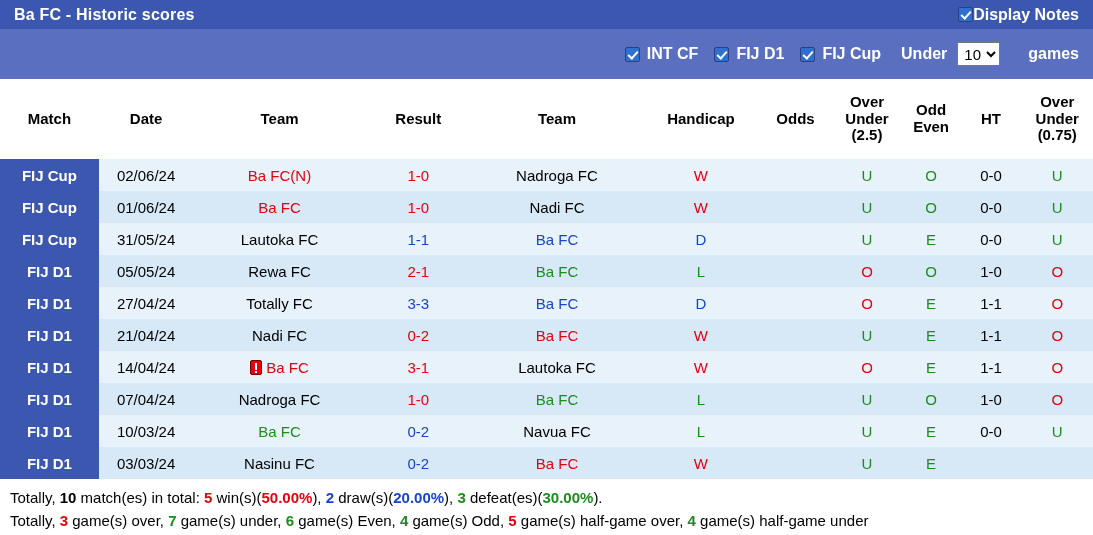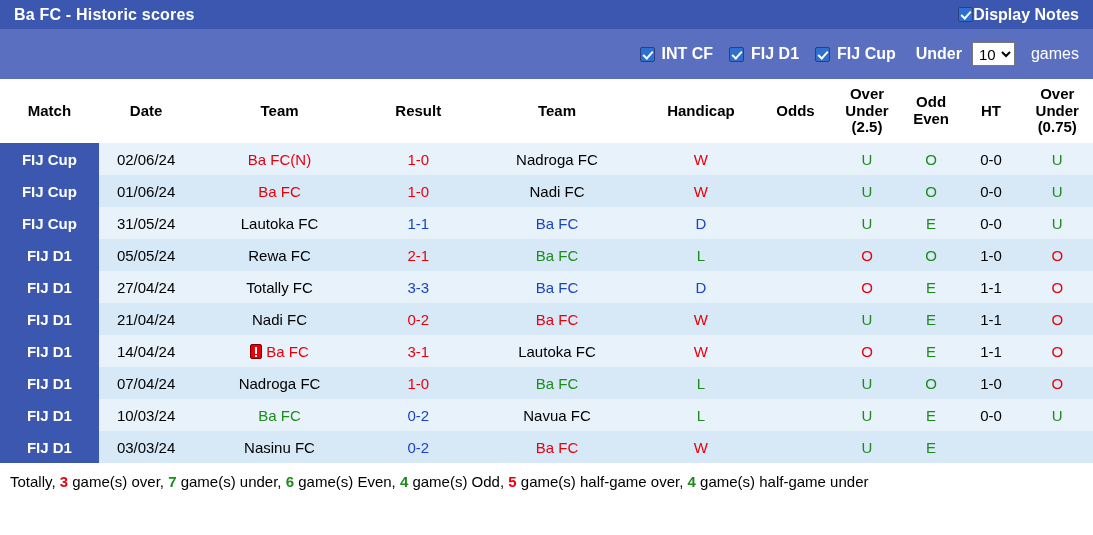--- a/index.html
+++ b/index.html
@@ -78,21 +78,21 @@
     font-size: 16px;
   }
   .filter-item {
     display: flex;
     align-items: center;
     gap: 7px;
     font-weight: bold;
     margin-right: 6px;
   }
   .lastlabel { font-weight: bold; margin-left: 4px; }
-  .gameslabel { font-weight: normal; margin-left: 6px;}
+  .gameslabel { font-weight: bold; margin-left: 18px;}
   select.games {
     font-family: "Liberation Sans", sans-serif;
     font-size: 15px;
     padding: 1px 2px;
     height: 24px;
     border: 1px solid #777;
     background: #ffffff;
     color: #000;
   }
 
@@ -103,21 +103,21 @@
     table-layout: fixed;
   }
   thead th {
     font-size: 15px;
     font-weight: bold;
     text-align: center;
     padding: 6px 2px;
     vertical-align: middle;
     color: #000;
     line-height: 1.12;
-    height: 64px;
+    height: 80px;
     box-sizing: border-box;
   }
   tbody td {
     height: 32px;
     text-align: center;
     vertical-align: middle;
     font-size: 15px;
     padding: 0 2px;
     box-sizing: border-box;
   }
@@ -369,17 +369,20 @@
           <td class="green"><span>U</span></td>
           <td class="green"><span>E</span></td>
           <td class="black"><span></span></td>
           <td class="green"><span></span></td>
         </tr>
       </tbody>
   </table>
 
   <div class="footer">
     <div class="line">
+      <span>Totally, </span><b>10</b><span> match(es) in total: </span><b class="red">5</b><span> win(s)(</span><b class="red">50.00%</b><span>), </span><b class="blue">2</b><span> draw(s)(</span><b class="blue">20.00%</b><span>), </span><b class="green">3</b><span> defeat(es)(</span><b class="green">30.00%</b><span>).</span>
+    </div>
+    <div class="line">
       <span>Totally, </span><b class="red">3</b><span> game(s) over, </span><b class="green">7</b><span> game(s) under, </span><b class="green">6</b><span> game(s) Even, </span><b class="green">4</b><span> game(s) Odd, </span><b class="red">5</b><span> game(s) half-game over, </span><b class="green">4</b><span> game(s) half-game under</span>
     </div>
   </div>
 
 </div>
 
 </body></html>

